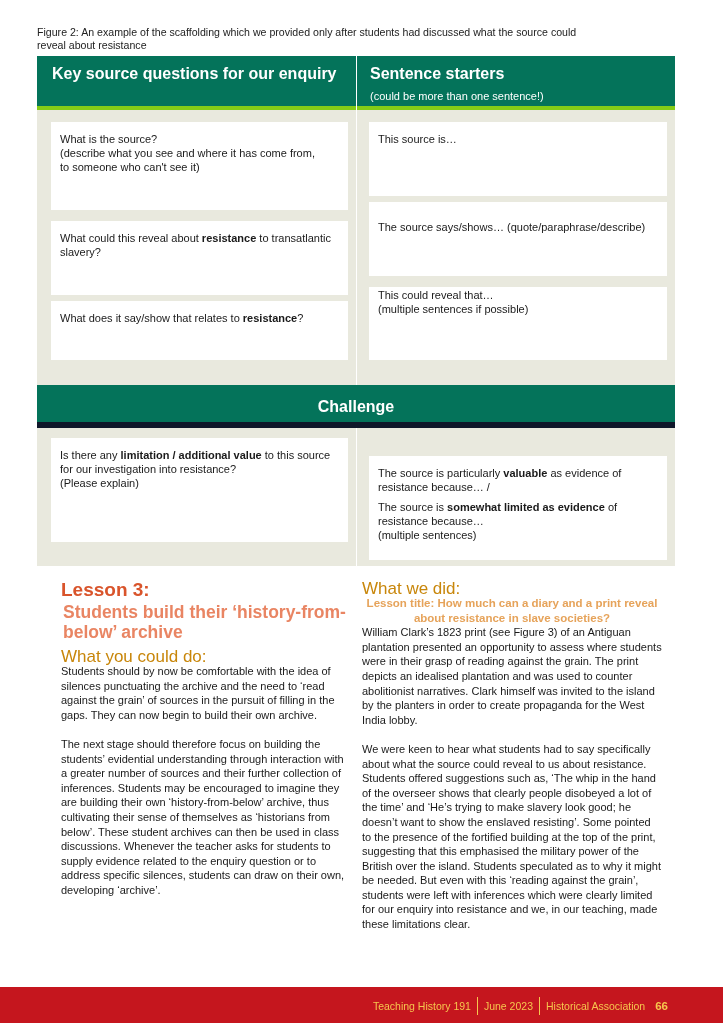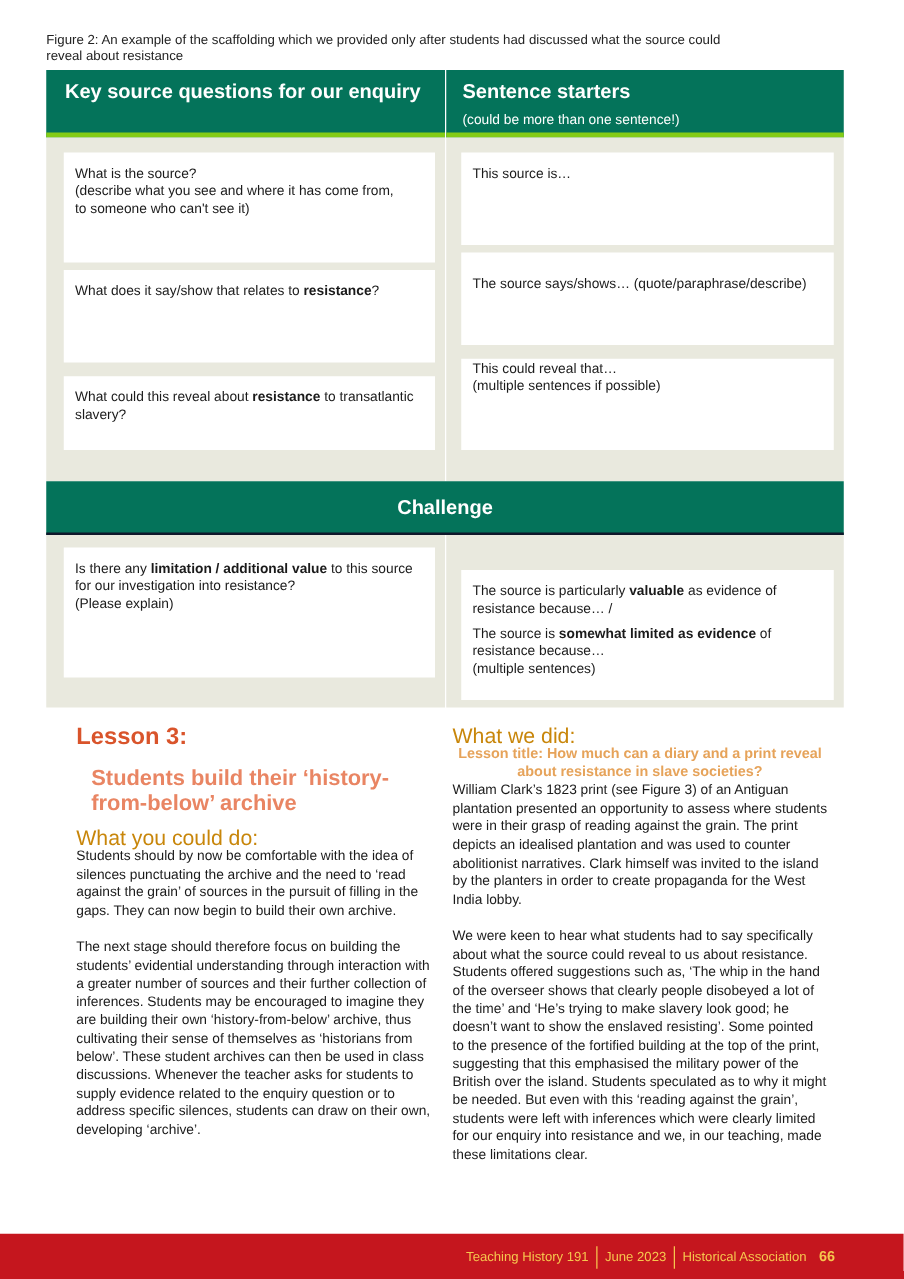--- a/index.html
+++ b/index.html
@@ -29,32 +29,32 @@
   .box {
     background: #fff; font-size: 11px; line-height: 14px;
     box-sizing: border-box; padding: 10px 9px;
   }
   .col-l .box { margin-left: 14px; width: 297px; }
   .col-r .box { margin-left: 12px; width: 298px; }
   .challenge-bar {
     position: absolute; left: 37px; top: 385px; width: 638px; height: 43px;
     background: #04735a; color: #fff; text-align: center;
     font-weight: bold; font-size: 16px; line-height: 43px;
-    border-bottom: 2px solid #0f172a; box-sizing: border-box;
+    border-bottom: 6px solid #0f172a; box-sizing: border-box;
   }
   .gap-strip { position:absolute; left:37px; top:360px; width:638px; height:25px; display:flex; }
   .gap-strip .l { width:319px; background:#e9e9de; }
   .gap-strip .r { width:318px; margin-left:1px; background:#e9e9de; }
   .challenge-body { position: absolute; left: 37px; top: 428px; width: 638px; height: 138px; display: flex; }
   .lesson { position: absolute; left: 61px; top: 580px; width: 290px; }
   .lesson h1 {
     margin: 0; font-size: 19px; line-height: 20px; color: #d9542b; font-weight: bold;
   }
   .lesson h2 {
-    margin: 12px; font-size: 17.5px; line-height: 20px; color: #e98563; font-weight: bold;
+    margin: 2px; font-size: 17.5px; line-height: 20px; color: #e98563; font-weight: bold;
   }
   .subhead { font-weight: normal; font-size: 17px; color: #c8860a; margin-top: 8px; line-height: 14px; }
   .para { font-size: 11px; line-height: 14.6px; color: #1a1a1a; margin: 0; }
   .para + .para { margin-top: 14.6px; }
   .did { position: absolute; left: 362px; top: 582px; width: 300px; }
   .did .subhead { margin-top: 0; }
   .did .lt { font-weight: bold; font-size: 11.5px; color: #e6a35a; line-height: 14.6px; text-align: center; }
   .footer {
     position: absolute; left: 0; top: 987px; width: 723px; height: 36px;
     background: #c5161e; color: #f6c64e; font-size: 10.5px;
@@ -77,25 +77,25 @@
       <div class="s">(could be more than one sentence!)</div>
     </div>
   </div>
   <div class="body-row">
     <div class="col col-l" style="padding-top:12px; height:250px;">
       <div class="box" style="height:88px;">
         <div>What is the source?</div>
         <div>(describe what you see and where it has come from,</div>
         <div>to someone who can't see it)</div>
       </div>
+      <div class="box" style="height:74px; margin-top:11px;">
+        <span>What could this reveal about </span><b>resistance</b><span> to transatlantic slavery?</span>
+      </div>
       <div class="box" style="height:74px; margin-top:6px;">
         <span>What does it say/show that relates to </span><b>resistance</b><span>?</span>
-      </div>
-      <div class="box" style="height:74px; margin-top:11px;">
-        <span>What could this reveal about </span><b>resistance</b><span> to transatlantic slavery?</span>
       </div>
     </div>
     <div class="col col-r" style="padding-top:12px; height:250px;">
       <div class="box" style="height:74px;">
         <div>This source is…</div>
       </div>
       <div class="box" style="height:74px; margin-top:6px; padding-top:18px;">
         <div>The source says/shows… (quote/paraphrase/describe)</div>
       </div>
       <div class="box" style="height:74px; margin-top:11px; padding-top:1px;">

